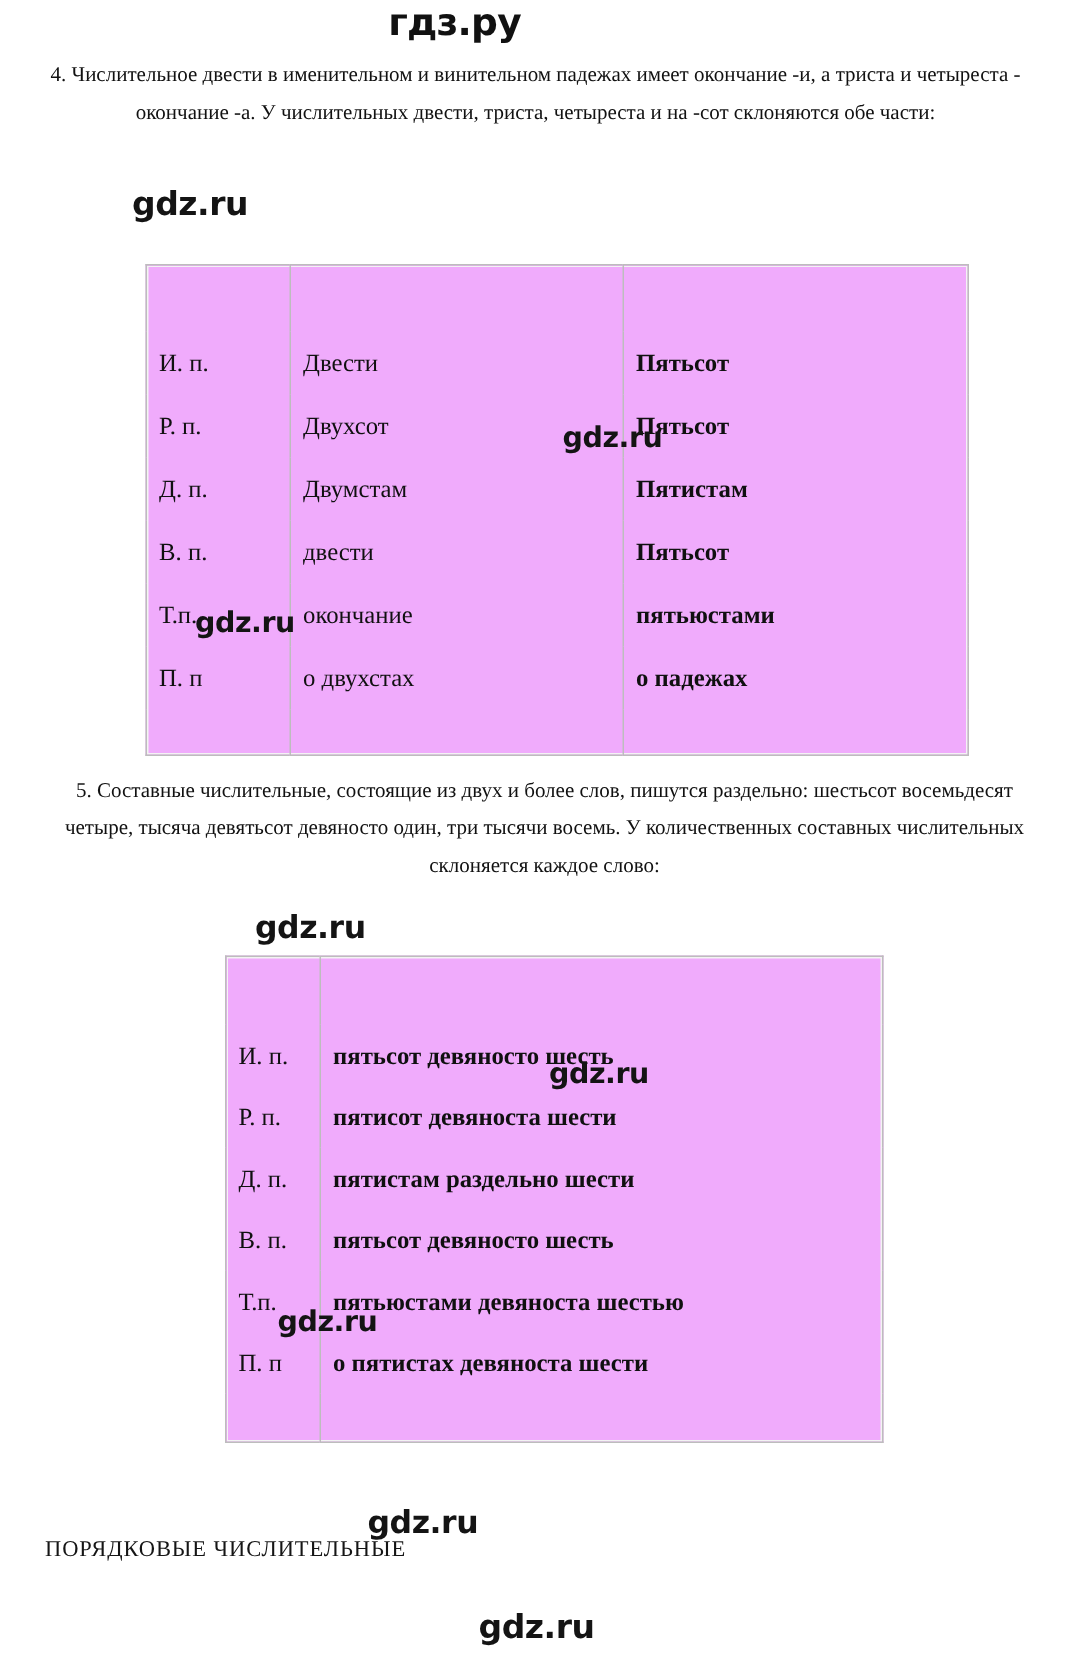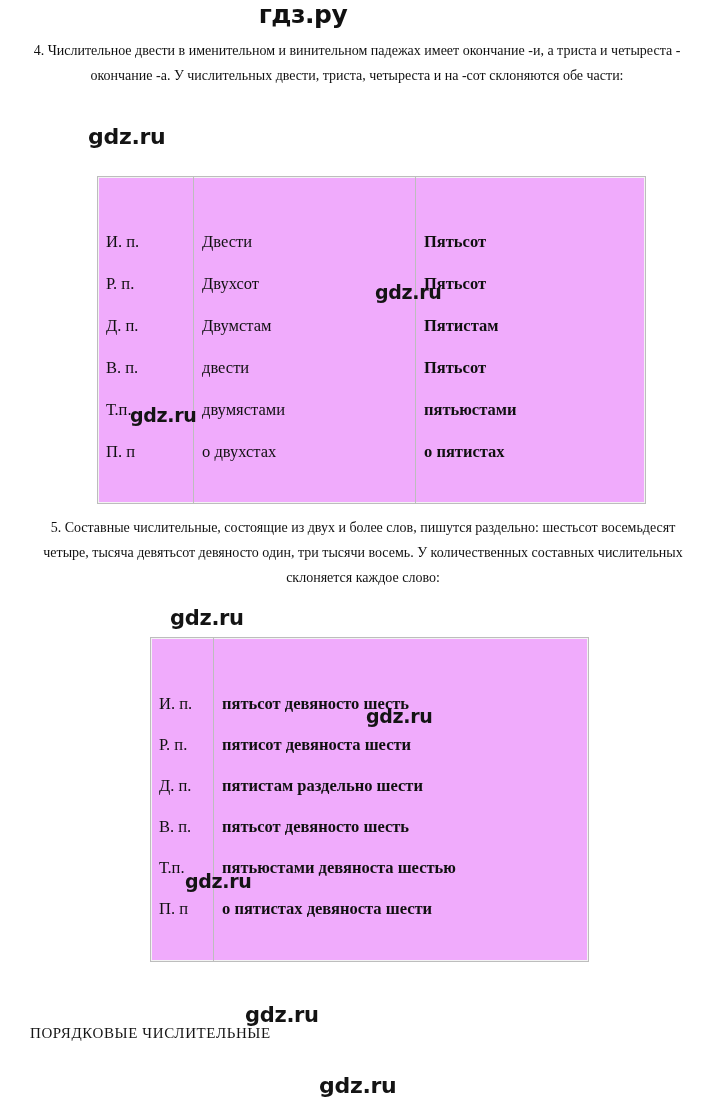--- a/index.html
+++ b/index.html
@@ -162,27 +162,27 @@
       <td>Двумстам</td>
       <td>Пятистам</td>
     </tr>
     <tr>
       <td>В. п.</td>
       <td>двести</td>
       <td>Пятьсот</td>
     </tr>
     <tr>
       <td>Т.п.</td>
-      <td>двумястами</td>
+      <td>окончание</td>
       <td>пятьюстами</td>
     </tr>
     <tr>
       <td>П. п</td>
       <td>о двухстах</td>
-      <td>о пятистах</td>
+      <td>о падежах</td>
     </tr>
     <tr class="tail-row">
       <td></td>
       <td></td>
       <td></td>
     </tr>
   </tbody>
 </table>
 
 <div class="para" id="para-5">5. Составные числительные, состоящие из двух и более слов, пишутся раздельно: шестьсот восемьдесят четыре, тысяча девятьсот девяносто один, три тысячи восемь. У количественных составных числительных склоняется каждое слово:</div>

